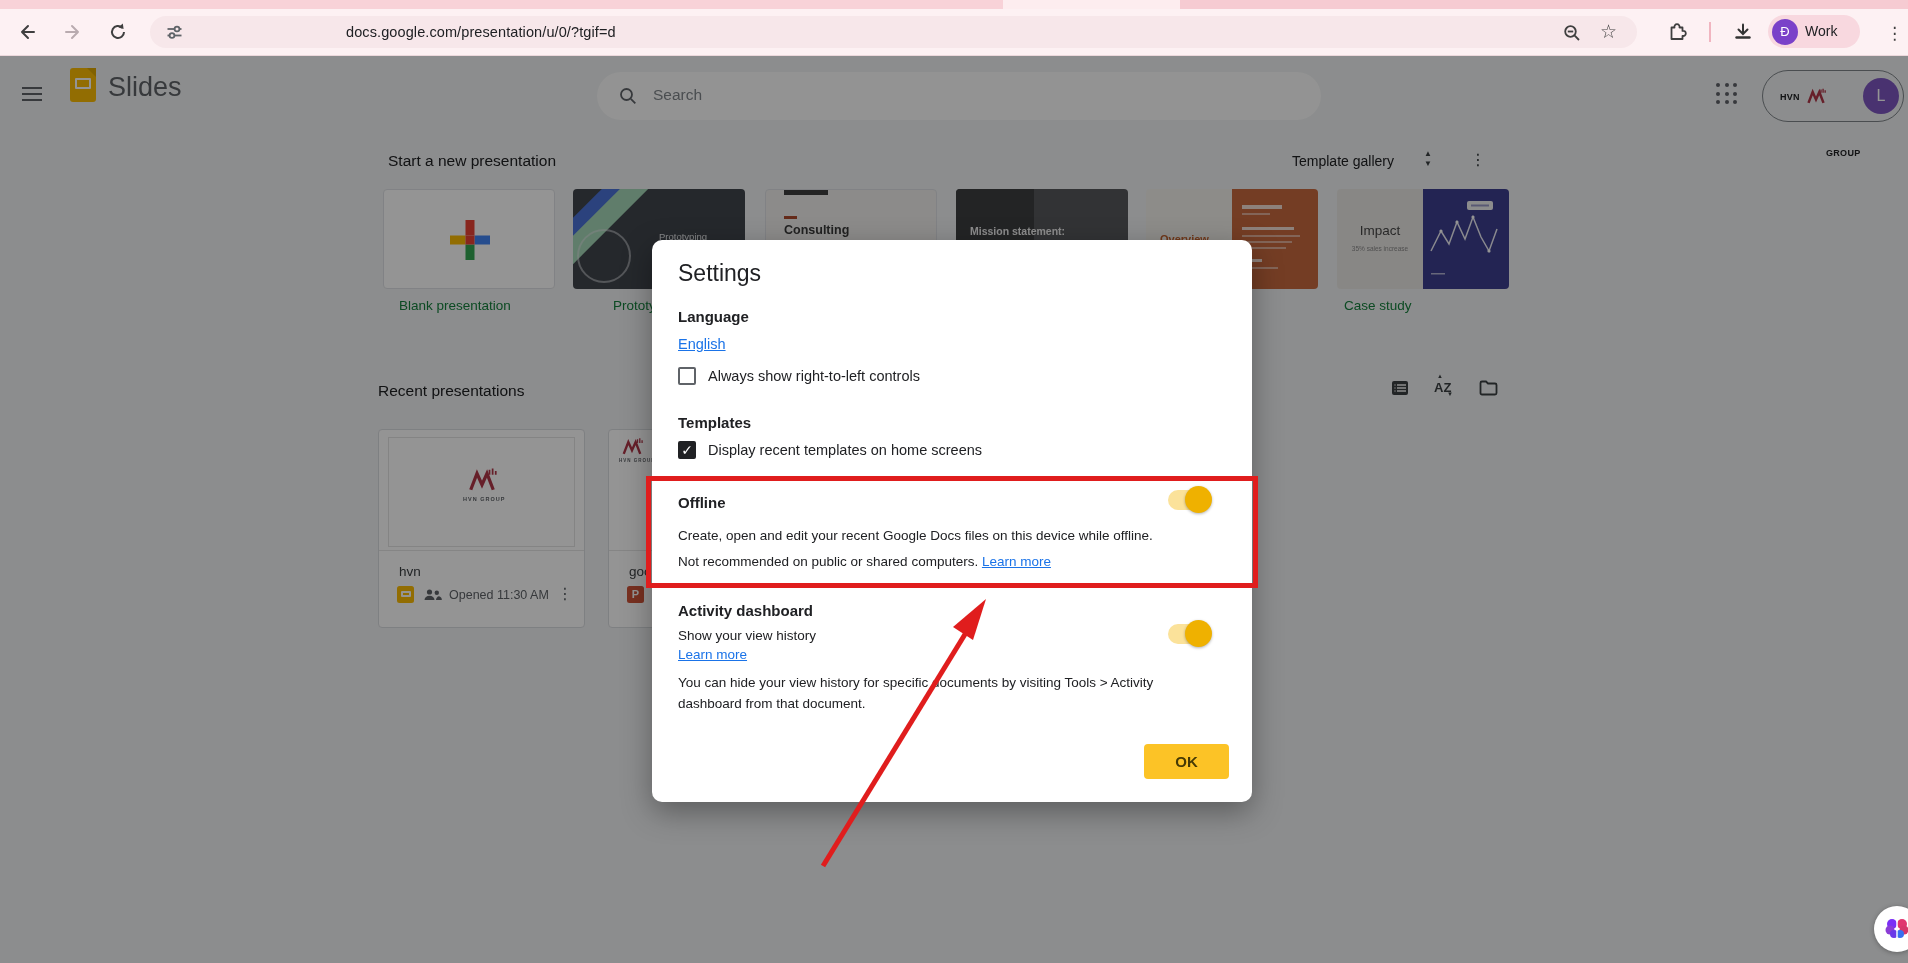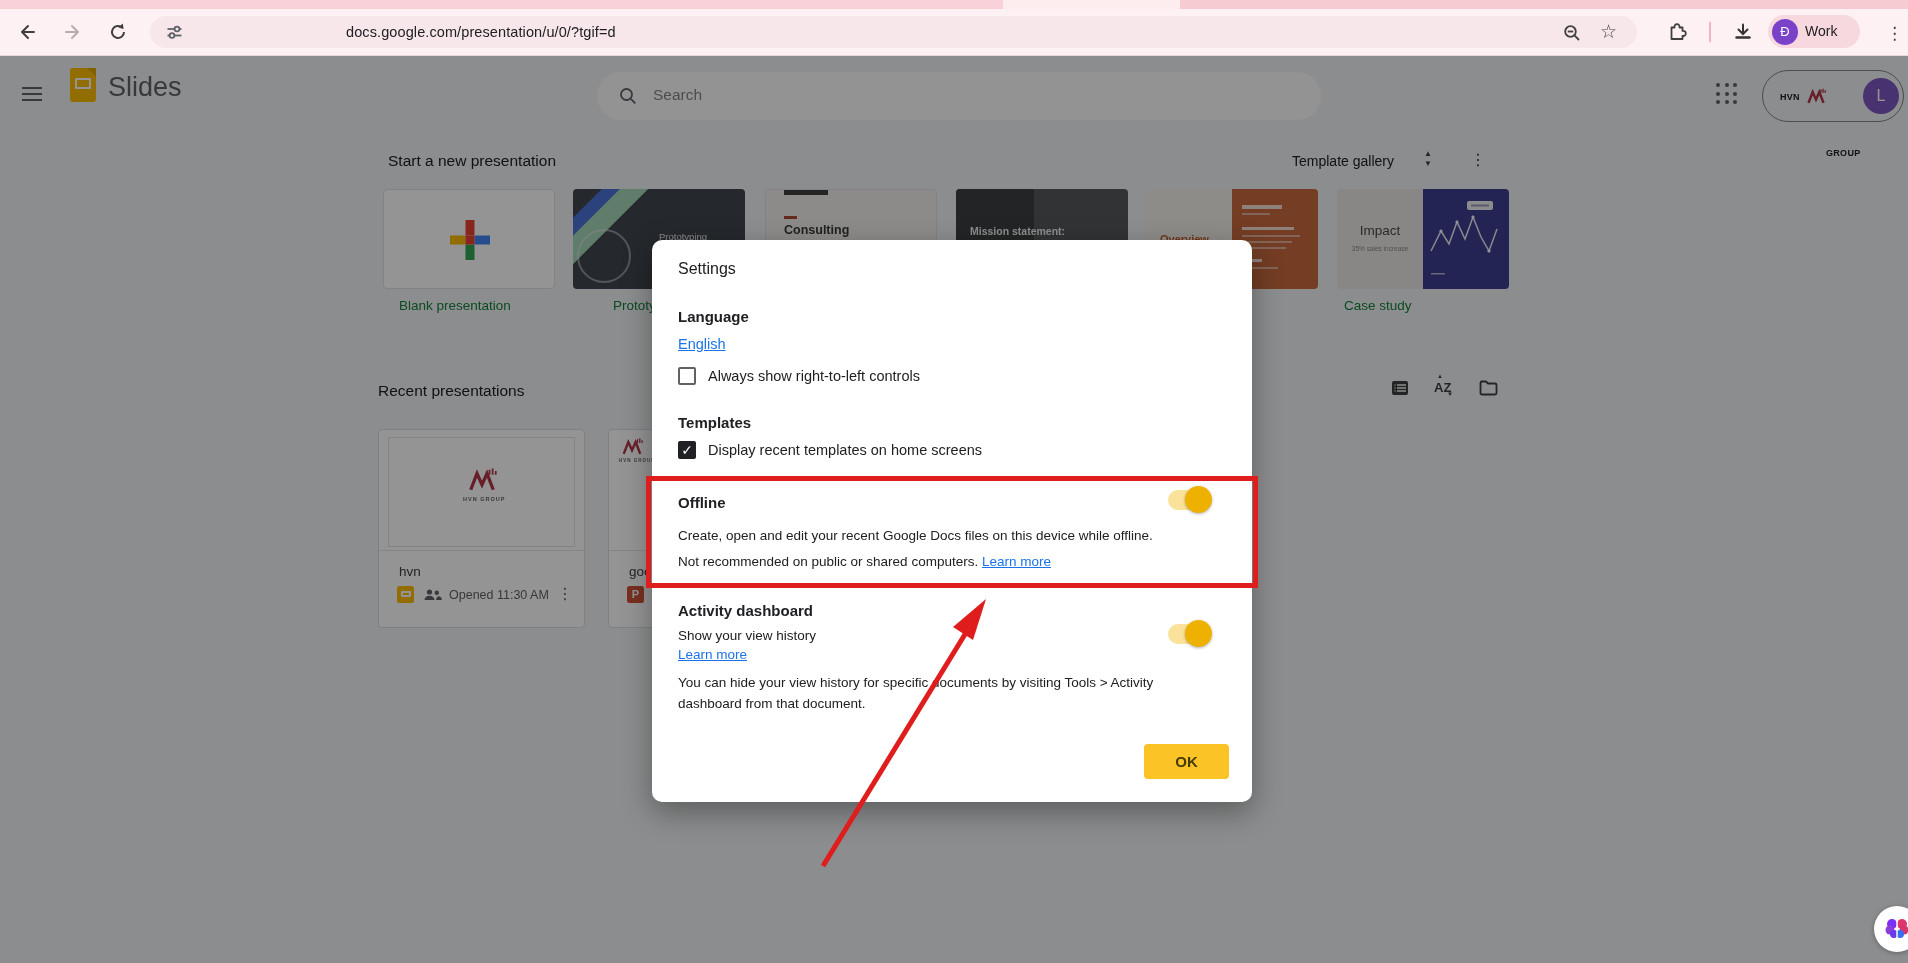--- a/index.html
+++ b/index.html
@@ -322,21 +322,21 @@
     <div class="abs" style="left:18px;top:156px;width:17px;height:17px;background:#cf5338;border-radius:2.5px;color:#fff;font-size:11px;font-weight:700;text-align:center;line-height:17px;">P</div>
     <svg class="abs" style="left:42px;top:158px;" width="20" height="14" viewBox="0 0 20 14" fill="#5f6368">
         <circle cx="6.5" cy="4" r="2.6"></circle>
         <path d="M1.5 12 c0-2.7 2.2-4.3 5-4.3 s5 1.6 5 4.3 z"></path>
       </svg>
   </div>
 
   <div id="dim" class="abs"></div>
 
   <div id="dialog" class="abs">
-    <div class="abs" style="left:26px;top:20px;font-size:16px;color:#202124;">Settings</div>
+    <div class="abs" style="left:26px;top:20px;font-size:23px;color:#202124;">Settings</div>
 
     <div class="abs dlg-h" style="left:26px;top:68px;">Language</div>
     <span class="abs dlg-link" style="left:26px;top:96px;font-size:14.5px;">English</span>
     <div class="abs cbox" style="left:26px;top:127px;"></div>
     <span class="abs dlg-body" style="left:56px;top:128px;font-size:14.5px;">Always show right-to-left controls</span>
 
     <div class="abs dlg-h" style="left:26px;top:174px;">Templates</div>
     <div class="abs cbox checked" style="left:26px;top:201px;">
         <span>✓</span>
       </div>

